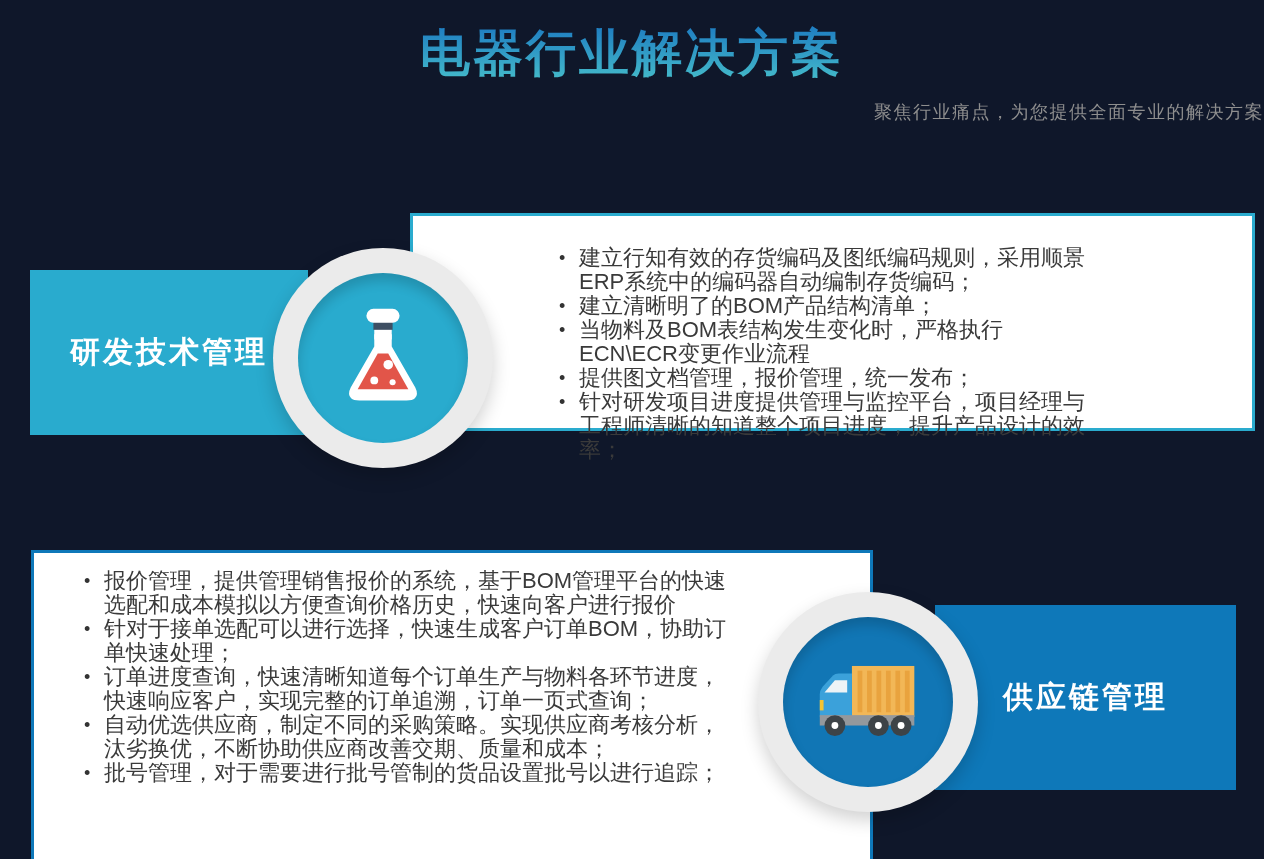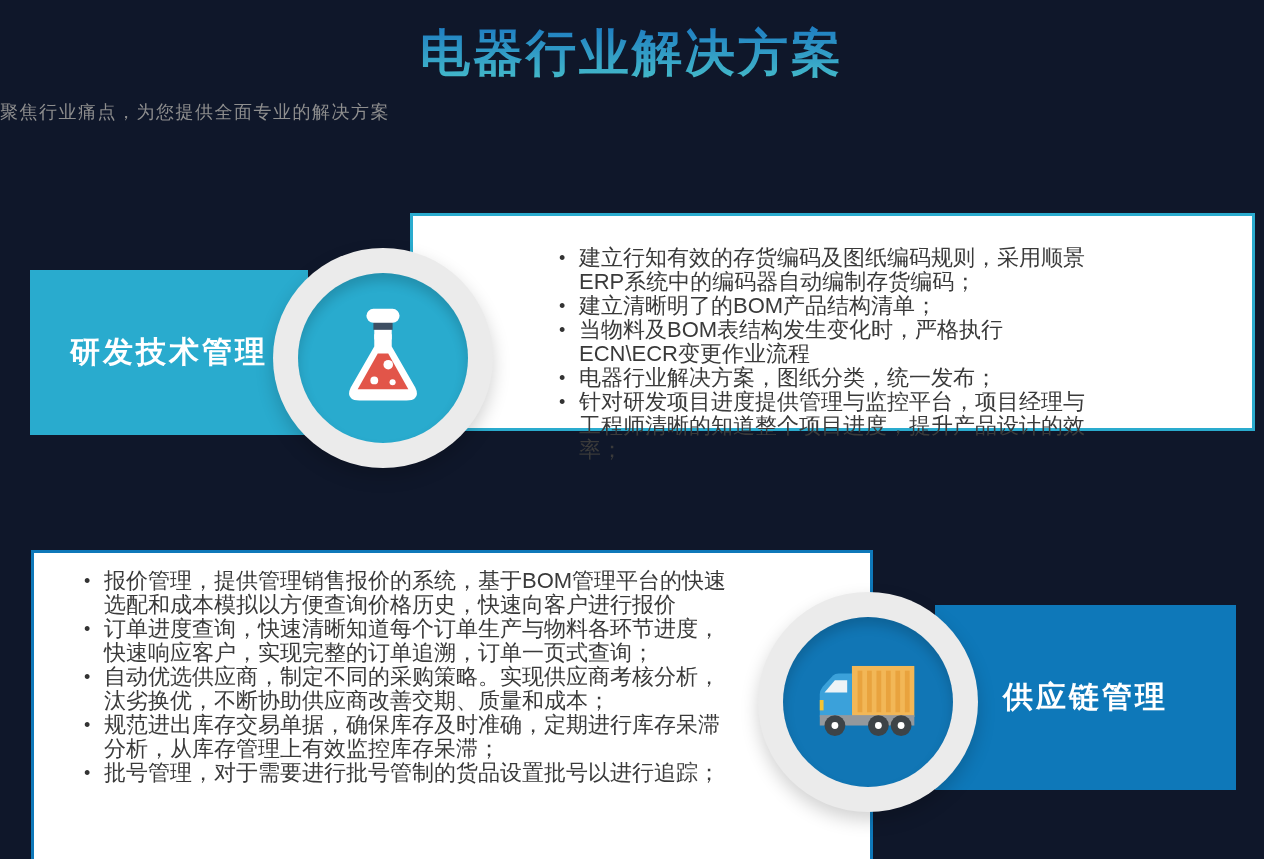--- a/index.html
+++ b/index.html
@@ -10,21 +10,21 @@
   }
   
   .title {
     position:absolute; top:20px; left:0; width:100%;
     text-align:center; font-size:50px; font-weight:900; letter-spacing:3px;
     background:linear-gradient(180deg,#1e7cc1 8%,#45bcca 92%);
     -webkit-background-clip:text; background-clip:text; color:transparent;
   }
   .subtitle {
     position:absolute; top:100px; left:0; width:100%;
-    text-align:left; font-size:18px; color:#8e8e8e; letter-spacing:1.5px;
+    text-align:right; font-size:18px; color:#8e8e8e; letter-spacing:1.5px;
   }
   
   .panel { position:absolute; background:#ffffff; }
   .panel1 { left:410px; top:213px; width:845px; height:218px; border:3px solid #2aabce; }
   .panel2 { left:31px;  top:550px; width:842px; height:332px; border:3px solid #0e78b9; }
   .panel ul { position:absolute; list-style:none; }
   .panel1 ul { left:138px; top:30px; width:536px; }
   .panel2 ul { left:42px;  top:16px; width:661px; }
   .panel li {
     position:relative; padding-left:28px;
@@ -64,21 +64,21 @@
 
   <h1 class="title">电器行业解决方案</h1>
   <p class="subtitle">聚焦行业痛点，为您提供全面专业的解决方案</p>
 
   <section>
     <div class="panel panel1">
       <ul>
         <li>建立行知有效的存货编码及图纸编码规则，采用顺景ERP系统中的编码器自动编制存货编码；</li>
         <li>建立清晰明了的BOM产品结构清单；</li>
         <li>当物料及BOM表结构发生变化时，严格执行ECN\ECR变更作业流程</li>
-        <li>电器行业解决方案，图纸分类，统一发布；</li>
+        <li>提供图文档管理，报价管理，统一发布；</li>
         <li>针对研发项目进度提供管理与监控平台，项目经理与工程师清晰的知道整个项目进度，提升产品设计的效率；</li>
       </ul>
     </div>
 
     <div class="label-box label1">
       <span>研发技术管理</span>
     </div>
 
     <div class="badge badge1">
       <div class="badge-inner inner1">
@@ -101,23 +101,23 @@
           </svg>
         </span>
       </div>
     </div>
   </section>
 
   <section>
     <div class="panel panel2">
       <ul>
         <li>报价管理，提供管理销售报价的系统，基于BOM管理平台的快速选配和成本模拟以方便查询价格历史，快速向客户进行报价</li>
+        <li>针对于接单选配可以进行选择，快速生成客户订单BOM，协助订单快速处理；</li>
         <li>订单进度查询，快速清晰知道每个订单生产与物料各环节进度，快速响应客户，实现完整的订单追溯，订单一页式查询；</li>
         <li>自动优选供应商，制定不同的采购策略。实现供应商考核分析，汰劣换优，不断协助供应商改善交期、质量和成本；</li>
-        <li>规范进出库存交易单据，确保库存及时准确，定期进行库存呆滞分析，从库存管理上有效监控库存呆滞；</li>
         <li>批号管理，对于需要进行批号管制的货品设置批号以进行追踪；</li>
       </ul>
     </div>
 
     <div class="label-box label2">
       <span>供应链管理</span>
     </div>
 
     <div class="badge badge2">
       <div class="badge-inner inner2">

